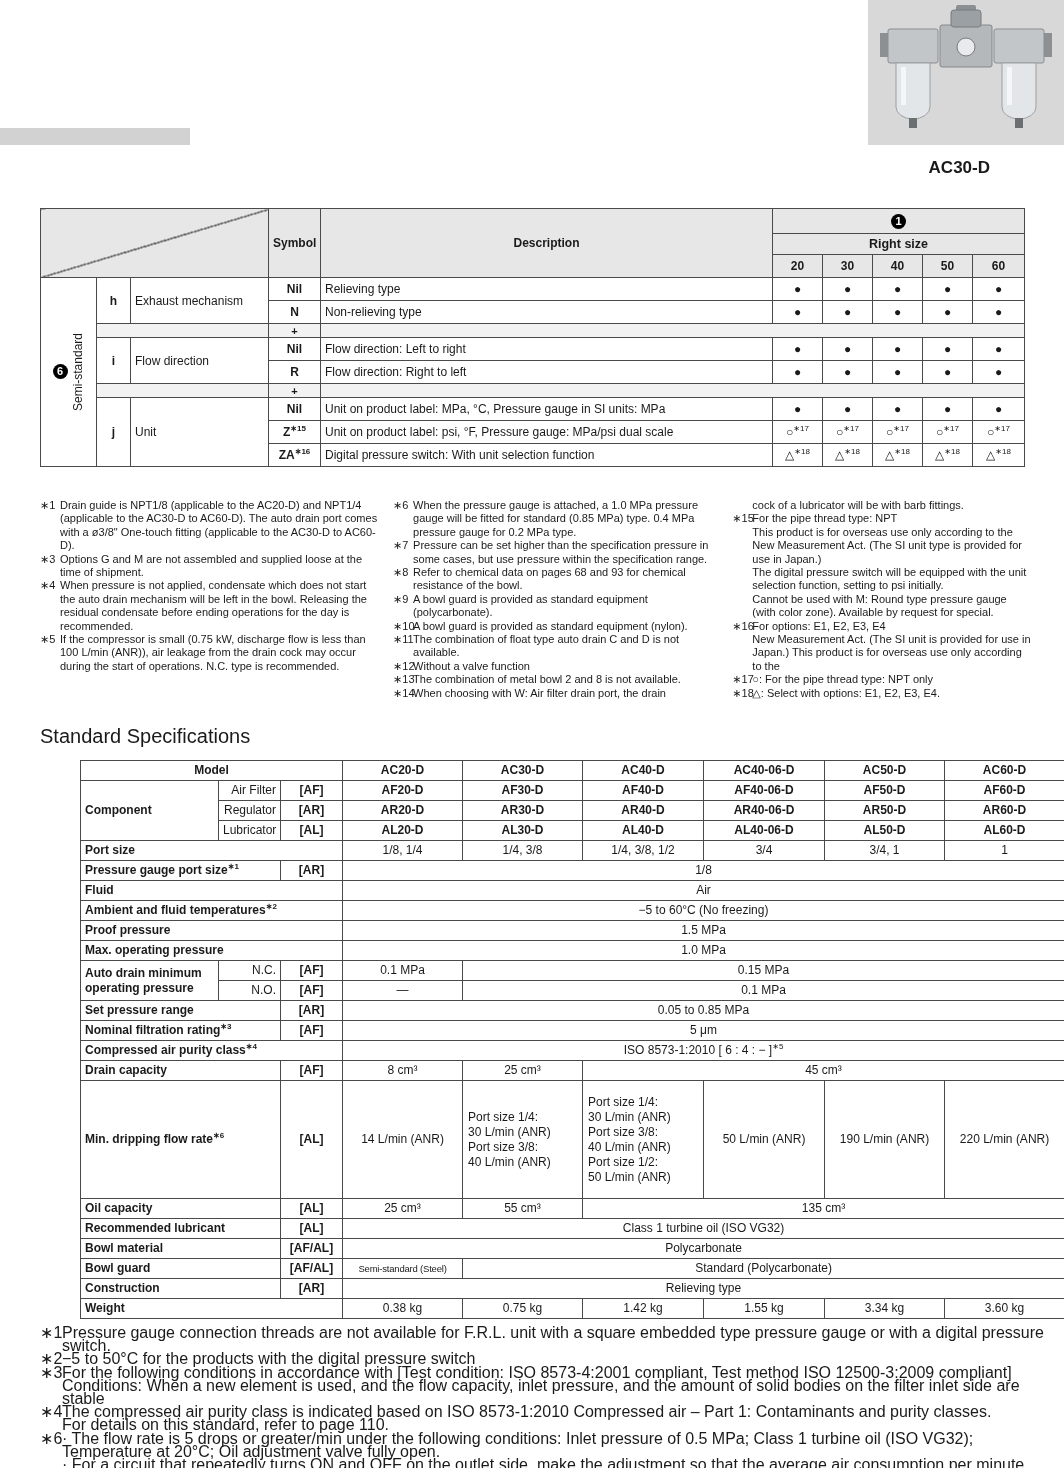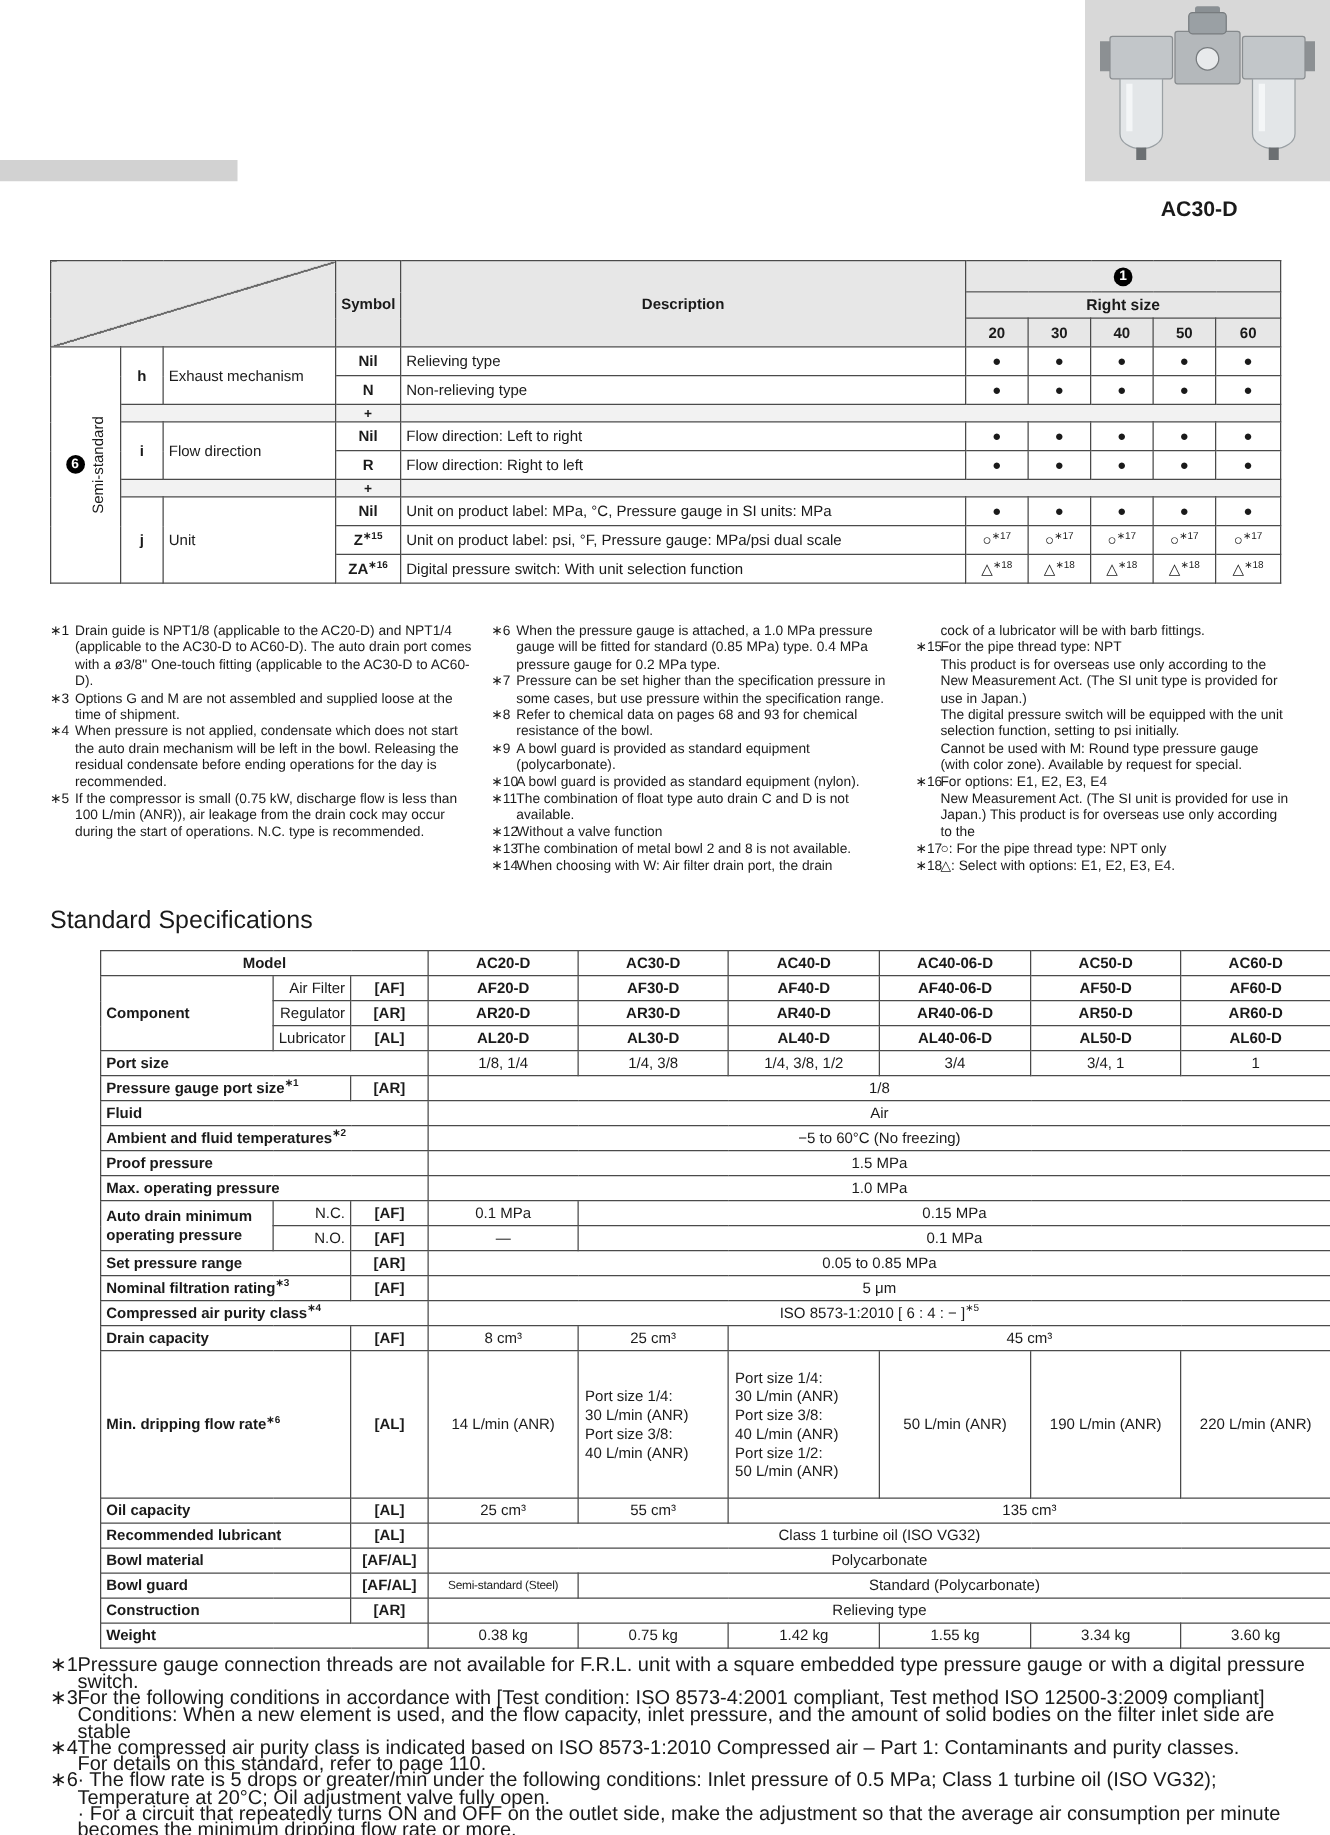--- a/index.html
+++ b/index.html
@@ -403,20 +403,21 @@
           <td class="val">1.42 kg</td>
           <td class="val">1.55 kg</td>
           <td class="val">3.34 kg</td>
           <td class="val">3.60 kg</td>
         </tr>
       </tbody>
   </table>
 
   <div class="fnbottom">
       <div class="fn"><span class="fnm">∗1</span>Pressure gauge connection threads are not available for F.R.L. unit with a square embedded type pressure gauge or with a digital pressure switch.</div>
+      <div class="fn"><span class="fnm">∗2</span>−5 to 50°C for the products with the digital pressure switch</div>
       <div class="fn"><span class="fnm">∗3</span>For the following conditions in accordance with [Test condition: ISO 8573-4:2001 compliant, Test method ISO 12500-3:2009 compliant]</div>
       <div class="fn fn-cont">Conditions: When a new element is used, and the flow capacity, inlet pressure, and the amount of solid bodies on the filter inlet side are stable</div>
       <div class="fn"><span class="fnm">∗4</span>The compressed air purity class is indicated based on ISO 8573-1:2010 Compressed air – Part 1: Contaminants and purity classes.</div>
       <div class="fn fn-cont">For details on this standard, refer to page 110.</div>
       <div class="fn"><span class="fnm">∗6</span>· The flow rate is 5 drops or greater/min under the following conditions: Inlet pressure of 0.5 MPa; Class 1 turbine oil (ISO VG32); Temperature at 20°C; Oil adjustment valve fully open.</div>
       <div class="fn fn-cont">· For a circuit that repeatedly turns ON and OFF on the outlet side, make the adjustment so that the average air consumption per minute becomes the minimum dripping flow rate or more.</div>
     </div>
 
 </div>
 

